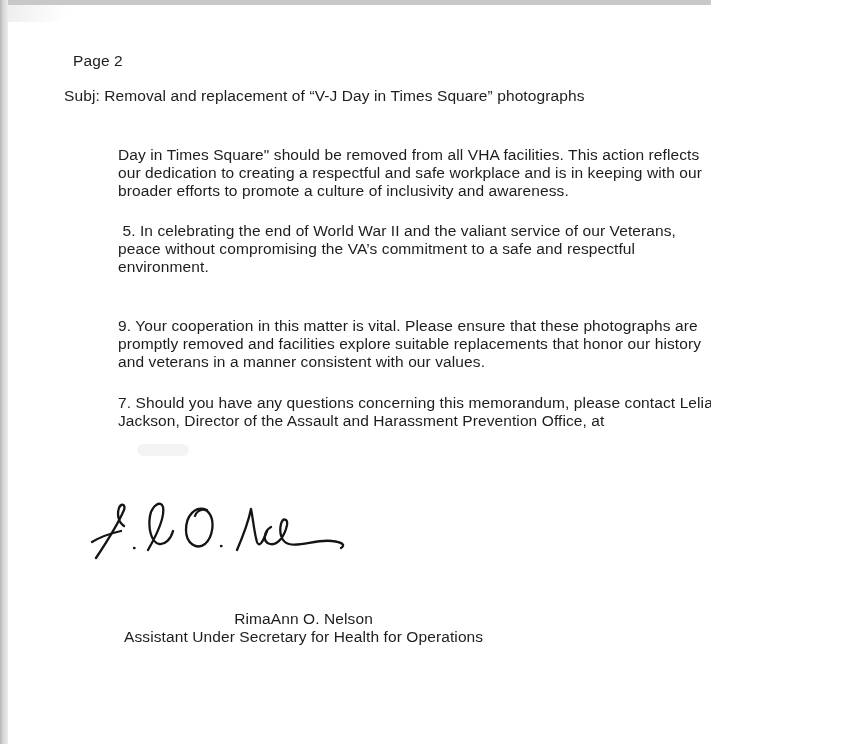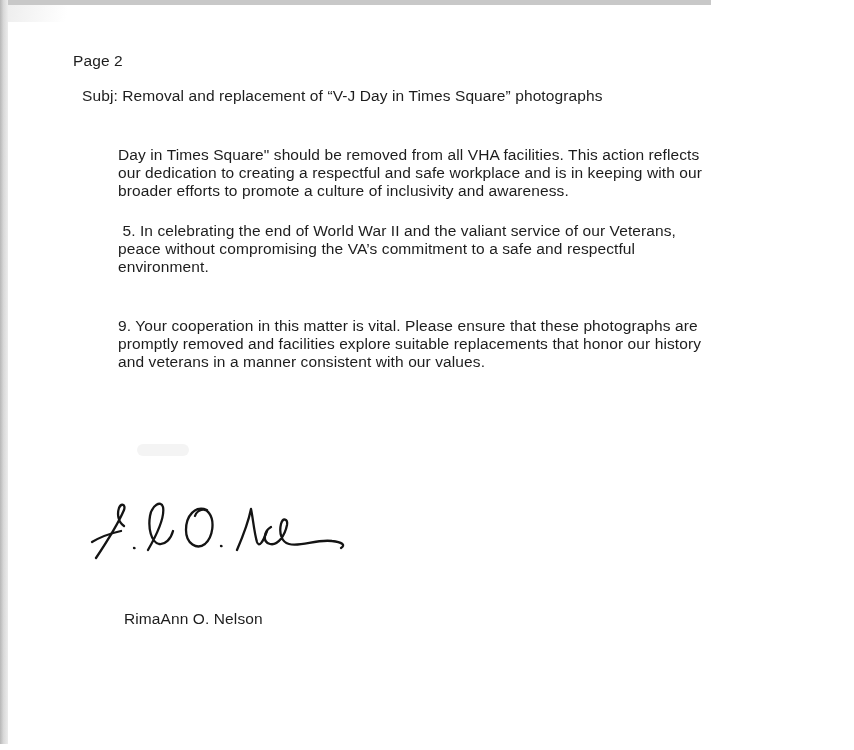--- a/index.html
+++ b/index.html
@@ -30,21 +30,21 @@
     background:#d6d6d6;
   }
   .scrollbar-thumb {
     position:absolute; left:841px; top:137px; width:8px; height:613px;
     background:#a5a5a5;
     border-radius:4px 4px 0 0;
   }
   
   .txt { position:absolute; font-size:15.5px; line-height:18px; white-space:pre; letter-spacing:0.1px; }
   .page-label   { left:73px;  top:52px; }
-  .subject-line { left:82px;  top:87px; }
+  .subject-line { left:64px;  top:87px; }
   .para { position:absolute; left:118px; }
   .para .ln { font-size:15.5px; line-height:18px; white-space:pre; letter-spacing:0.1px; }
   .para-4 { top:146px; }
   .para-5 { top:222px; }
   .para-6 { top:317px; }
   .para-7 { top:394px; }
   .redacted-smudge {
     position:absolute; left:137px; top:444px; width:52px; height:12px;
     background:#f4f4f4; border-radius:6px;
   }
@@ -77,33 +77,38 @@
     <div class="ln">peace without compromising the VA’s commitment to a safe and respectful</div>
     <div class="ln">environment.</div>
   </div>
 
   <div class="para para-6">
     <div class="ln">9. Your cooperation in this matter is vital. Please ensure that these photographs are</div>
     <div class="ln">promptly removed and facilities explore suitable replacements that honor our history</div>
     <div class="ln">and veterans in a manner consistent with our values.</div>
   </div>
 
+  <div class="para para-7">
+    <div class="ln">7. Should you have any questions concerning this memorandum, please contact Lelia</div>
+    <div class="ln">Jackson, Director of the Assault and Harassment Prevention Office, at</div>
+  </div>
 
   <div class="redacted-smudge"></div>
 
   <svg class="signature-svg" width="265" height="72" viewBox="0 0 265 72" aria-hidden="true">
     <g fill="none" stroke="#141414" stroke-width="2.3" stroke-linecap="round" stroke-linejoin="round">
       <path d="M6 61 C14 49 28 27 34 13 C36 7 31 6 29 11 C27 17 28 25 34 29"></path>
       <path d="M2 45 C12 39 22 36 31 34"></path>
       <path d="M44 51 l0.6 0.1"></path>
       <path d="M58 53 C66 39 75 20 73 10 C71 3 62 8 60 19 C58 31 61 45 69 47 C75 48 81 42 83 34"></path>
       <path d="M117 13 C105 8 96 19 96 33 C96 47 107 53 115 47 C123 40 125 24 119 16 C115 10 107 13 105 19"></path>
       <path d="M131 49 l0.6 0.1"></path>
       <path d="M147 53 C153 39 159 22 161 12 C163 21 164 35 167 45 C169 51 173 45 177 34"></path>
       <path d="M181 30 C174 34 172 45 180 47 C188 49 195 38 197 28 C198 22 193 20 191 27 C189 35 191 45 199 47 C211 50 226 42 242 44 C252 45 256 48 251 51"></path>
     </g>
   </svg>
 
   <div class="signature-block">
     <div class="ln">RimaAnn O. Nelson</div>
+    <div class="ln">Assistant Under Secretary for Health for Operations</div>
   </div>
 
 </div>
 
 </body></html>

